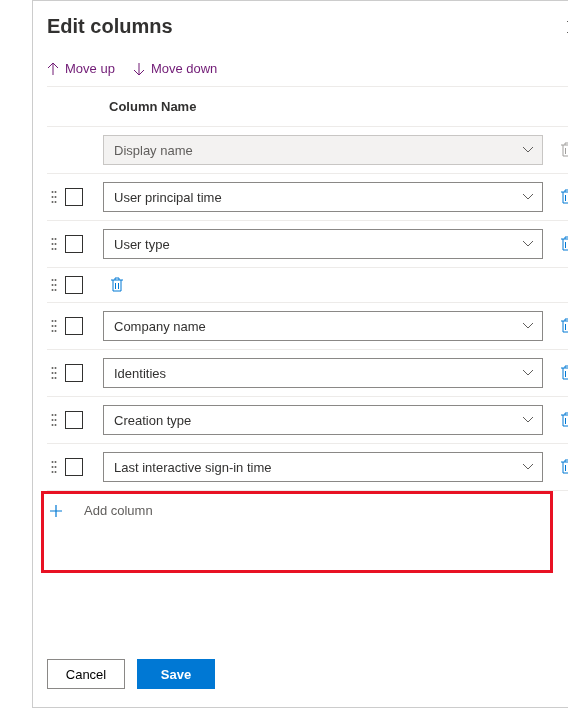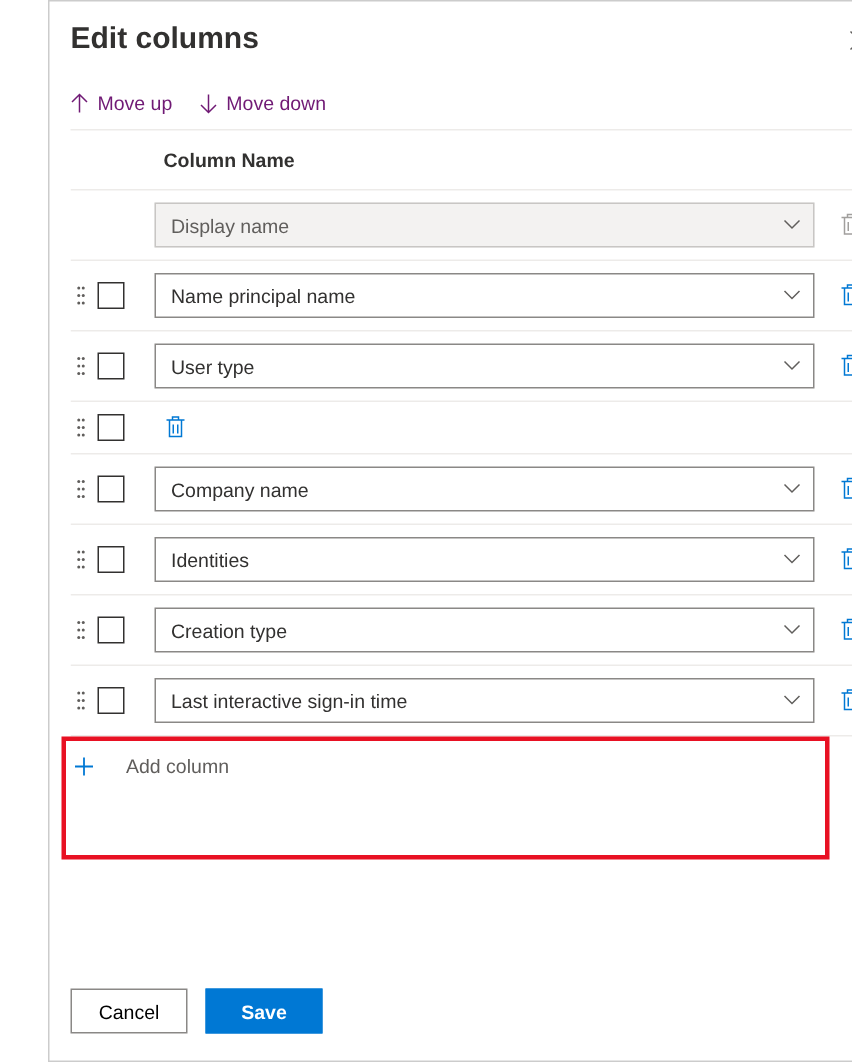--- a/index.html
+++ b/index.html
@@ -196,21 +196,21 @@
               <circle cx="4.5" cy="2" r="1" fill="currentColor"></circle>
               <circle cx="1.5" cy="7" r="1" fill="currentColor"></circle>
               <circle cx="4.5" cy="7" r="1" fill="currentColor"></circle>
               <circle cx="1.5" cy="12" r="1" fill="currentColor"></circle>
               <circle cx="4.5" cy="12" r="1" fill="currentColor"></circle>
             </svg>
           </div>
           <div class="chk"></div>
           <div class="spacer-sm"></div>
           <div class="select">
-            <span>Name principal name</span>
+            <span>User principal time</span>
             <svg class="chev" width="12" height="8" viewBox="0 0 12 8">
               <path d="M1 1 L6 6 L11 1" stroke="currentColor" stroke-width="1" fill="none"></path>
             </svg>
           </div>
           <div class="trash">
             <svg width="14" height="16" viewBox="0 0 14 16">
               <path d="M1 3 H13 M3 3 V14 H11 V3 M5 3 V1 H9 V3 M5.5 6 V12 M8.5 6 V12" stroke="currentColor" stroke-width="1" fill="none"></path>
             </svg>
           </div>
         </div>

